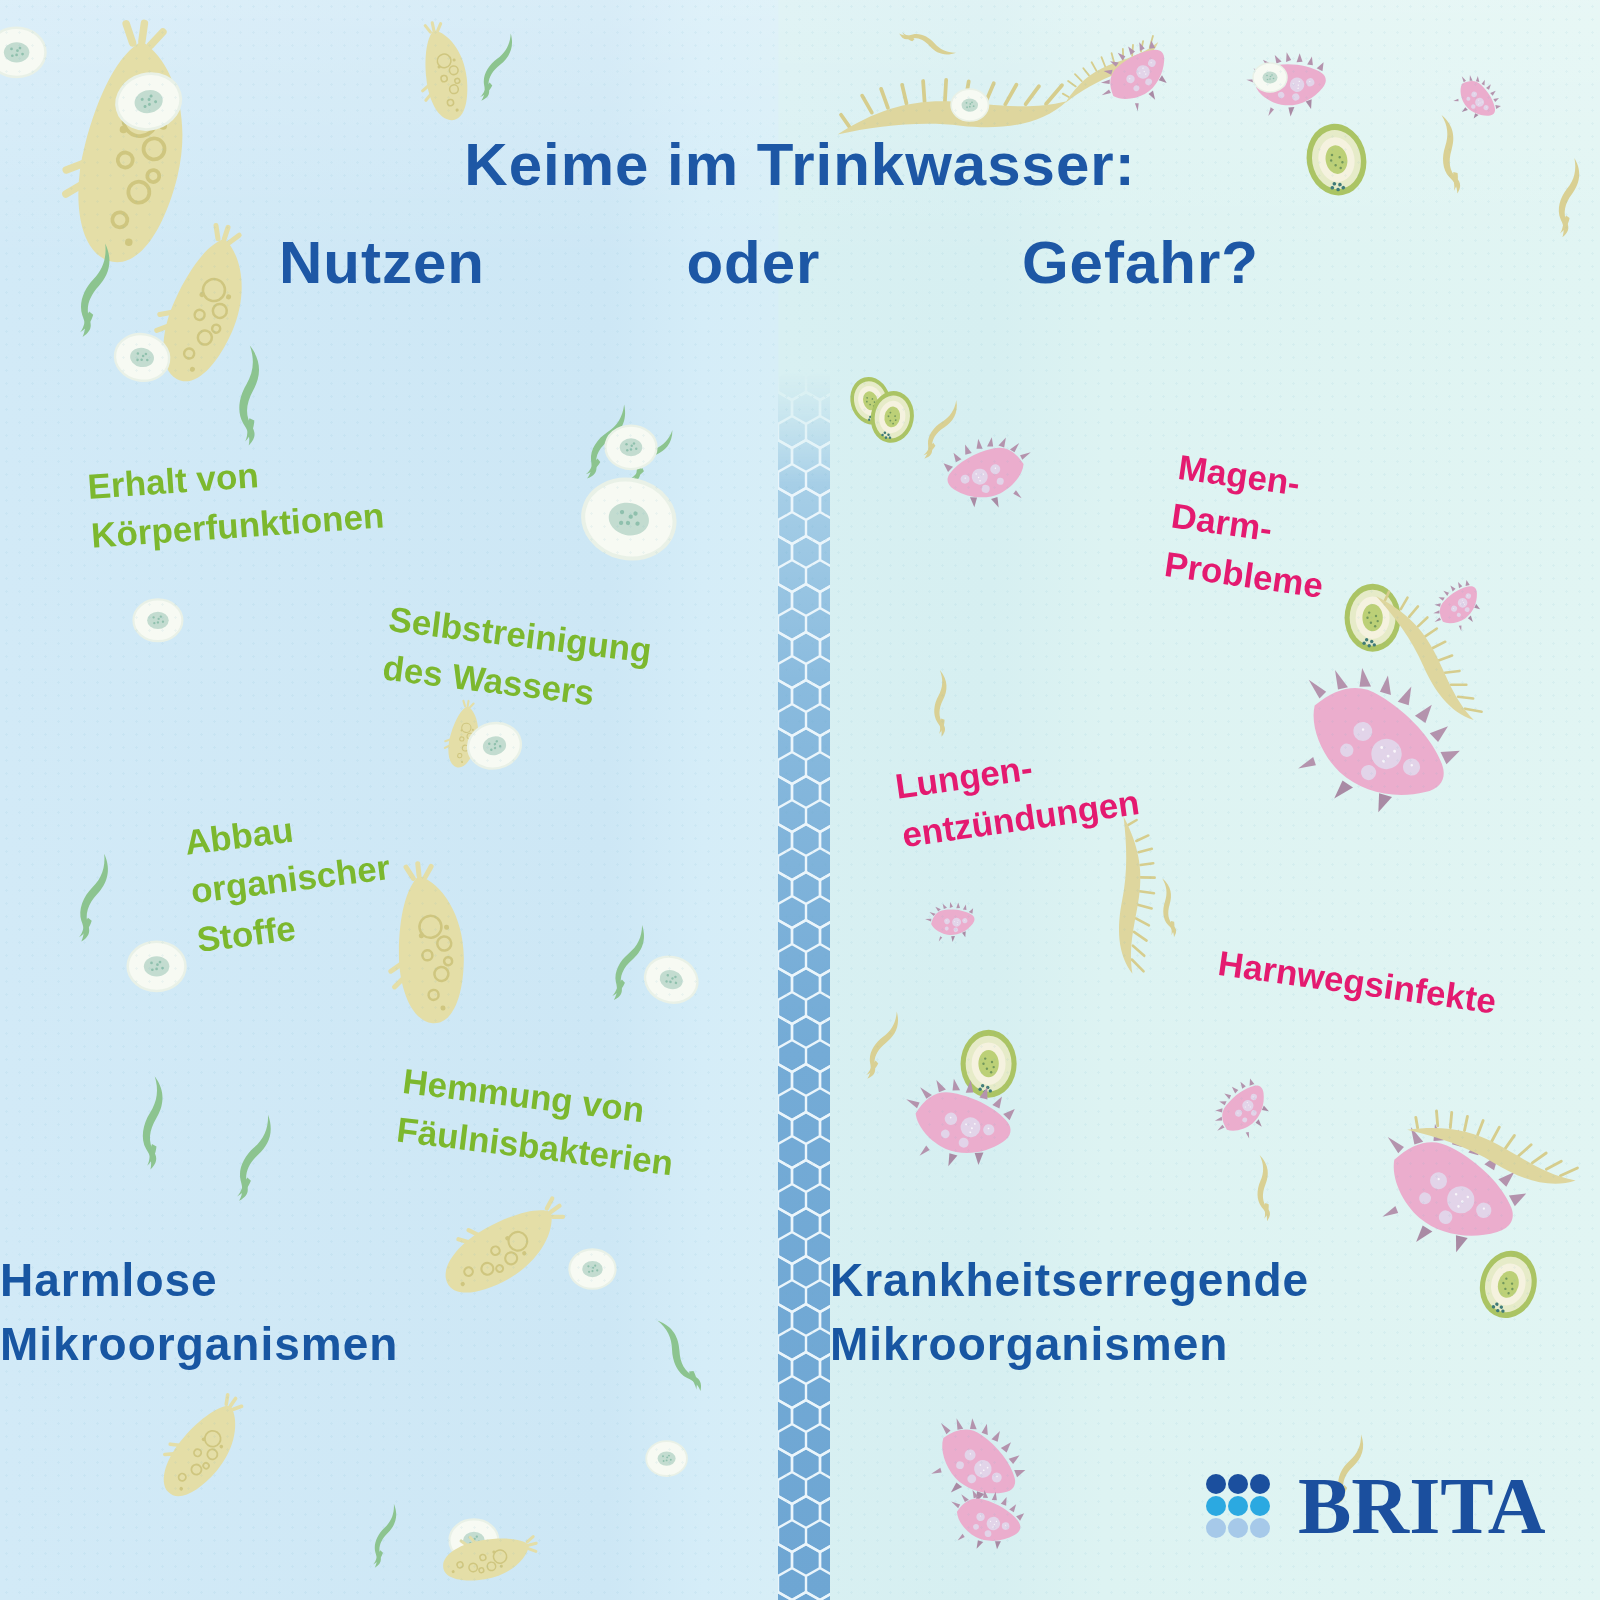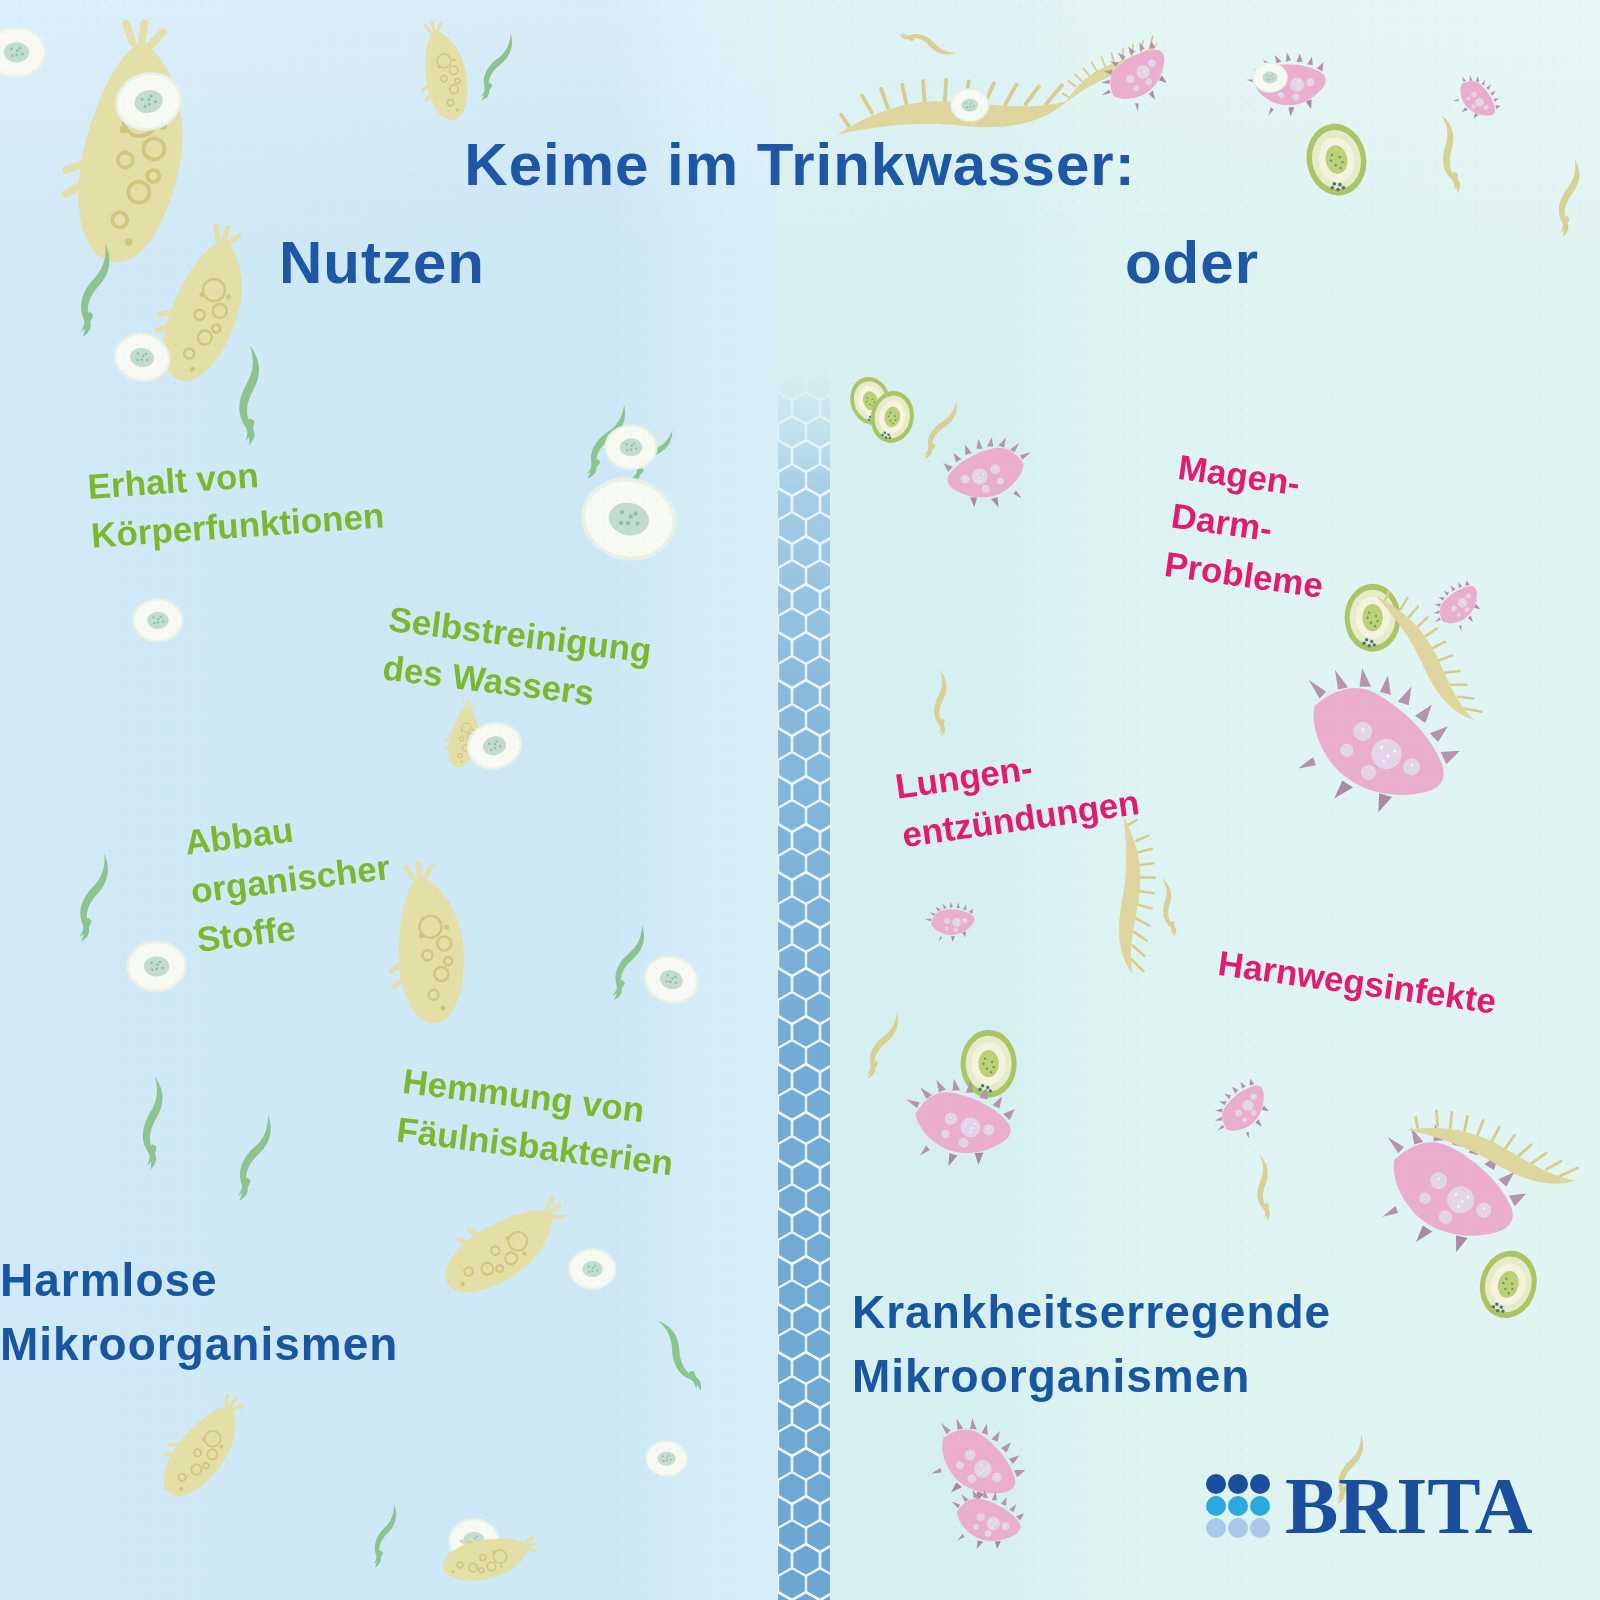--- a/index.html
+++ b/index.html
@@ -41,24 +41,24 @@
   .b4{left:406px;top:1056px;transform:rotate(7deg);}
   .r1{left:1182px;top:442px;transform:rotate(8deg);}
   .r2{left:892px;top:762px;transform:rotate(-8deg);}
   .r3{left:1222px;top:938px;transform:rotate(8deg);}
 
   .panel-heading{
     position:absolute;top:1248px;color:#1856a2;font-size:46px;font-weight:700;
     line-height:1.4;letter-spacing:1px;text-align:left;white-space:pre-line;
   }
   .heading-left{left:0;width:778px;}
-  .heading-right{left:852px;width:720px;margin-top:32px;}
+  .heading-right{left:830px;width:720px;}
 
   .brand{
-    position:absolute;left:1206px;top:1466px;display:flex;align-items:center;gap:15px;
+    position:absolute;left:1206px;top:1466px;display:flex;align-items:center;gap:28px;
   }
   .logo-dots{
     display:grid;grid-template-columns:repeat(3,20px);grid-auto-rows:20px;gap:2px;
   }
   .logo-dots span{width:20px;height:20px;border-radius:50%;}
   .logo-dots span:nth-child(-n+3){background:#1b4f9e;}
   .logo-dots span:nth-child(n+4):nth-child(-n+6){background:#2ba9e1;}
   .logo-dots span:nth-child(n+7){background:#a6c9e9;}
   .wordmark{
     font-family:"Liberation Serif","DejaVu Serif",serif;
@@ -275,20 +275,21 @@
       <rect width="52" height="1228" fill="url(#hexp)"></rect>
     </g>
   </svg>
 
   <div class="dots-texture"></div>
 
   <div class="title-line1">Keime im Trinkwasser:</div>
   <div class="title-line2">
     <span>Nutzen</span>
     <span>oder</span>
+    <span>Gefahr?</span>
   </div>
 
   <div class="label benefit b1">Erhalt von
 Körperfunktionen</div>
   <div class="label benefit b2">Selbstreinigung
 des Wassers</div>
   <div class="label benefit b3">Abbau
 organischer
 Stoffe</div>
   <div class="label benefit b4">Hemmung von

